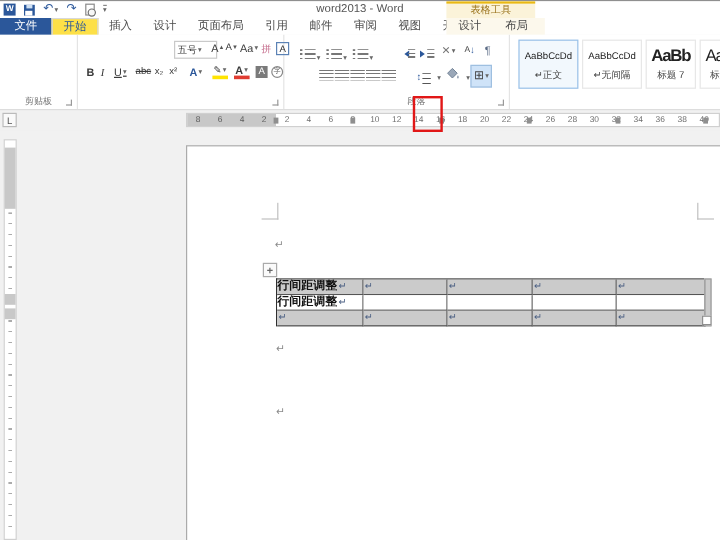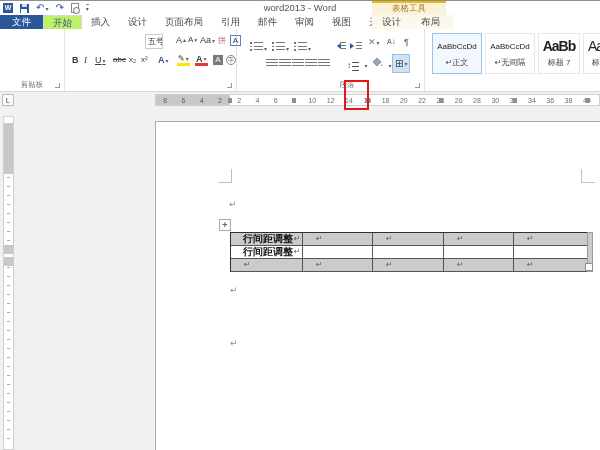--- a/index.html
+++ b/index.html
@@ -19,21 +19,21 @@
   .prev::after{content:"";position:absolute;right:-2px;bottom:-2px;width:5px;height:5px;border:1px solid #6f6f6f;border-radius:50%;background:#f7f7f7;}
   .qmore{font-size:6px;color:#666;border-top:1px solid #888;line-height:6px;padding-top:1px;}
   .wtitle{position:absolute;left:0;right:0;top:0;text-align:center;font-size:9.5px;color:#555;line-height:14px;}
   .ctxhead{position:absolute;left:372px;top:0;width:74px;height:14px;background:#fbf3d9;border-top:2px solid #e9b913;
            color:#9a731c;font-size:8.5px;text-align:center;line-height:11px;}
 
   
   .tabrow{position:relative;height:14px;background:#fff;display:flex;font-size:9.5px;color:#4a4a4a;}
   .filetab{background:#2b579a;color:#fff;padding:0 12px;line-height:14px;}
   .tab{padding:0 9px;line-height:13px;}
-  .tab.active{background:#bef264;border:1px solid #d8d8d8;border-bottom:none;color:#2b579a;text-align:center;}
+  .tab.active{background:#fde047;border:1px solid #d8d8d8;border-bottom:none;color:#2b579a;text-align:center;}
   .ctxtabs{position:absolute;left:372px;top:0;height:14px;width:82px;background:#fcf8ec;display:flex;}
   .ctxtabs .tab{padding:0 10px;}
 
   
   .ribbon{position:relative;height:63px;background:#fff;border-bottom:1px solid #d5d5d5;}
   .grp{position:absolute;top:0;height:62px;border-right:1px solid #e4e4e4;}
   .g-clip{left:0;width:65px;}
   .g-font{left:65px;width:172px;}
   .g-para{left:237px;width:188px;}
   .g-styles{left:425px;right:0;border-right:none;}
@@ -131,21 +131,21 @@
   .cmark{position:absolute;width:14px;height:14px;}
   .cmark.l{border-right:1px solid #c0c0c0;border-bottom:1px solid #c0c0c0;}
   .cmark.r{border-left:1px solid #c0c0c0;border-bottom:1px solid #c0c0c0;}
   .pmark{color:#8a8a8a;font-size:9px;line-height:10px;}
   .pm-abs{position:absolute;}
   .movehandle{position:absolute;left:63px;top:97px;width:12px;height:12px;border:1px solid #aaa;background:#fafafa;
               text-align:center;font-size:9px;line-height:10px;color:#666;font-weight:bold;}
   .dtable{position:absolute;left:74px;top:110px;width:357px;border-top:1px solid #2f2f2f;border-left:1px solid #2f2f2f;}
   .trow{display:grid;grid-template-columns:72px 70px 71px 70px 74px;}
   .tcell{height:13px;border-right:1px solid #555;border-bottom:1px solid #555;overflow:hidden;white-space:nowrap;
-         font-size:10px;font-weight:bold;color:#111;line-height:12px;padding-left:12px;display:flex;align-items:center;}
+         font-size:10px;font-weight:bold;color:#111;line-height:12px;padding-left:0;display:flex;align-items:center;}
   .trow.sel .tcell{background:#cbcbcb;}
   .trow.plain .tcell{background:#fff;}
   .cellmark{color:#4a5f82;font-size:8px;font-weight:normal;margin-left:1px;}
   .endstrip{position:absolute;left:431px;top:110px;width:6px;height:40px;background:#cbcbcb;border:1px solid #9c9c9c;}
   .resizeh{position:absolute;left:429px;top:141px;width:8px;height:8px;background:#fff;border:1px solid #8f8f8f;}
 </style>
 </head>
 <body>
 
 <div class="app">
@@ -183,21 +183,21 @@
   </div>
 
   <div class="ribbon">
 
     <div class="grp g-clip">
       <div class="glabel">剪贴板</div>
       <div class="launcher"></div>
     </div>
 
     <div class="grp g-font">
-      <div class="combo dd" style="left:80px;top:5px;width:18px">
+      <div class="combo dd" style="left:80px;top:5px;width:36px">
         <span>五号</span>
       </div>
       <span class="ib fr-ic" style="left:110px">
           <span>A</span>
           <span class="tinyup">▲</span>
         </span>
       <span class="ib fr-ic" style="left:122px;font-size:8px">
           <span>A</span>
           <span class="tinydn">▼</span>
         </span>

